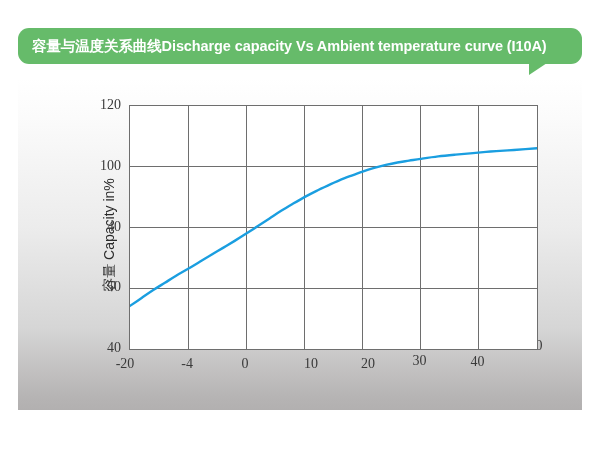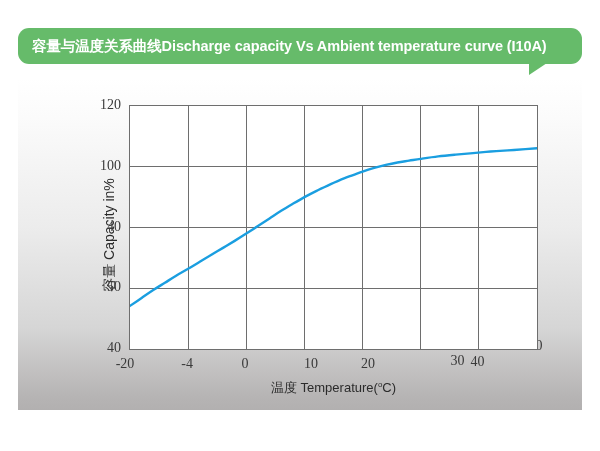--- a/index.html
+++ b/index.html
@@ -135,25 +135,24 @@
   <div class="tick-label ytick" style="left:55px; top:87.8px; width:48px;">100</div>
   <div class="tick-label ytick" style="left:55px; top:148.5px; width:48px;">40</div>
   <div class="tick-label ytick" style="left:55px; top:209.2px; width:48px;">50</div>
   <div class="tick-label ytick" style="left:55px; top:270px; width:48px;">40</div>
 
   <div class="tick-label xtick" style="left:107px;   top:278px;">-20</div>
   <div class="tick-label xtick" style="left:169.1px; top:278px;">-4</div>
   <div class="tick-label xtick" style="left:227.1px; top:278px;">0</div>
   <div class="tick-label xtick" style="left:293px; top:278px;">10</div>
   <div class="tick-label xtick" style="left:350px; top:278px;">20</div>
-  <div class="tick-label xtick" style="left:401.4px; top:275px;margin-left:38px;">30</div>
+  <div class="tick-label xtick" style="left:401.4px; top:275px;">30</div>
   <div class="tick-label xtick" style="left:459.4px; top:276px;">40</div>
   <div class="tick-label xtick" style="left:517.5px; top:260px;">50</div>
 
-  <div id="xlabel"><span>温度 Temperature(</span><sup>o</sup><span>C)</span></div>
 
   <div id="plot-frame">
     <svg id="plot-svg" width="407" height="243" viewBox="0 0 407 243">
       <g id="gridlines">
           <line x1="58.14285714285714" y1="0" x2="58.14285714285714" y2="243" stroke="#6e6e6e" stroke-width="1" shape-rendering="crispEdges"></line>
           <line x1="116.28571428571428" y1="0" x2="116.28571428571428" y2="243" stroke="#6e6e6e" stroke-width="1" shape-rendering="crispEdges"></line>
           <line x1="174.42857142857142" y1="0" x2="174.42857142857142" y2="243" stroke="#6e6e6e" stroke-width="1" shape-rendering="crispEdges"></line>
           <line x1="232.57142857142856" y1="0" x2="232.57142857142856" y2="243" stroke="#6e6e6e" stroke-width="1" shape-rendering="crispEdges"></line>
           <line x1="290.7142857142857" y1="0" x2="290.7142857142857" y2="243" stroke="#6e6e6e" stroke-width="1" shape-rendering="crispEdges"></line>
           <line x1="348.85714285714283" y1="0" x2="348.85714285714283" y2="243" stroke="#6e6e6e" stroke-width="1" shape-rendering="crispEdges"></line>

